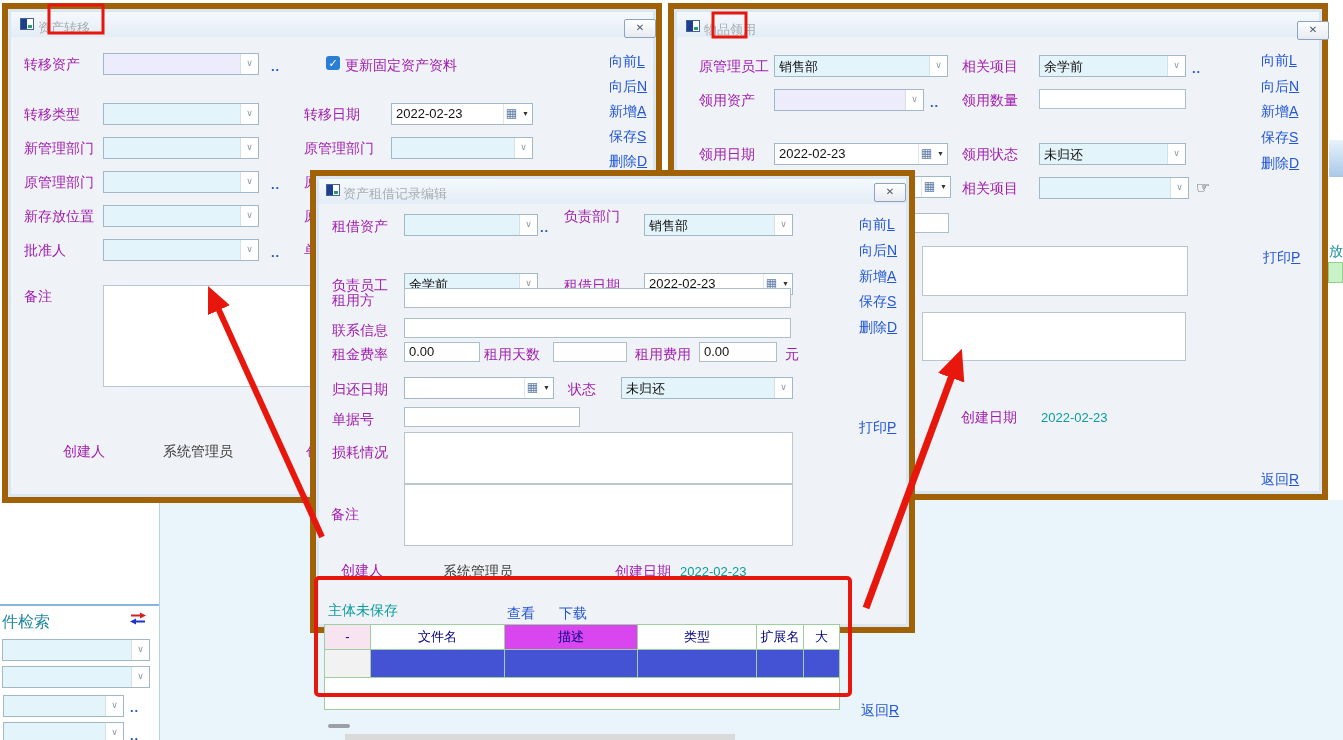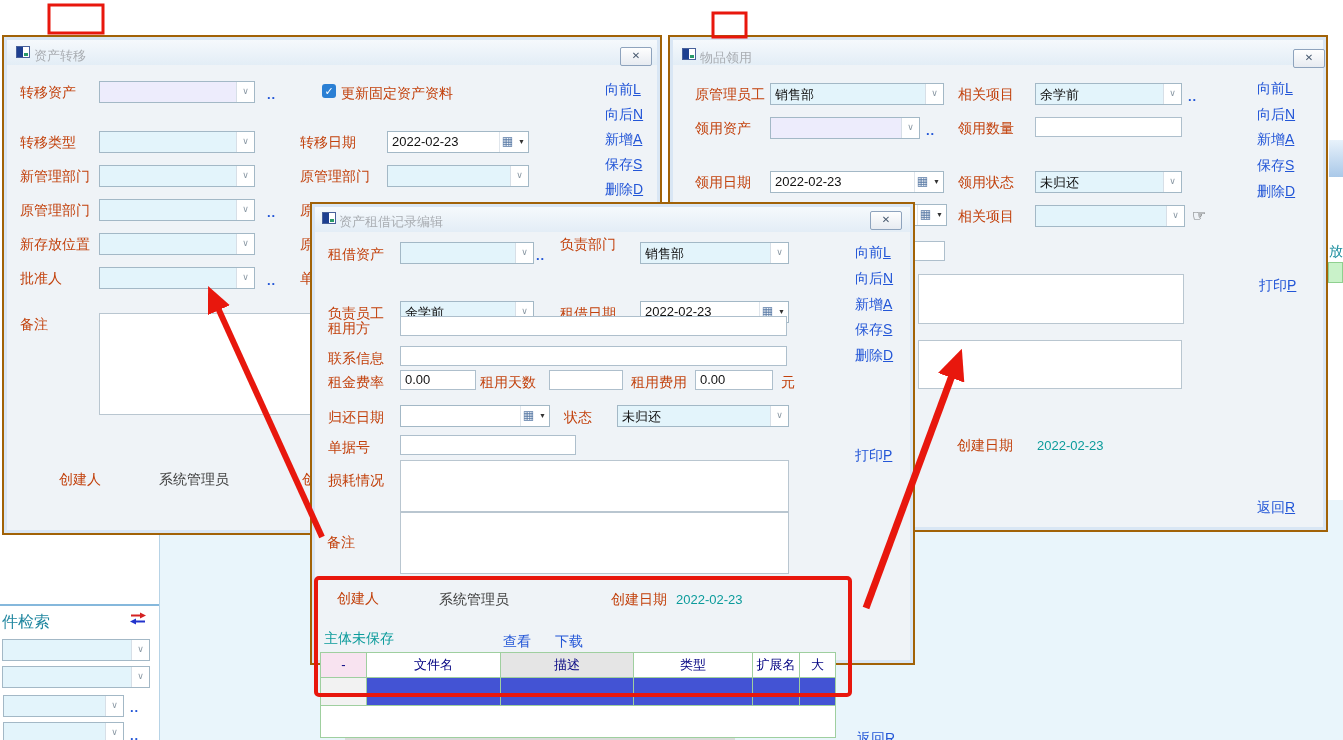--- a/index.html
+++ b/index.html
@@ -1,31 +1,31 @@
 <!DOCTYPE html>
 <html><head>
 <meta charset="utf-8">
 <style>
   html,body{margin:0;padding:0;background:#fff;}
   #root{position:relative;width:1343px;height:740px;overflow:hidden;
         font-family:"Liberation Sans","DejaVu Sans",sans-serif;background:#fff;}
   
-  .dlg{position:absolute;background:#eff3f7;border:2px solid #a16207;
-       box-shadow:inset 0 0 0 3px #d9e6f4;box-sizing:border-box;margin-top:32px;}
+  .dlg{position:absolute;background:#eff3f7;border:6px solid #a16207;
+       box-shadow:inset 0 0 0 3px #d9e6f4;box-sizing:border-box;}
   .titlebar{position:absolute;left:3px;right:3px;top:3px;height:25px;
        background:linear-gradient(#f5f9fc,#e3edf6);}
   .dlgtitle{position:absolute;color:#a9adb2;font-size:13px;white-space:nowrap;}
   .formicon{position:absolute;width:14px;height:12px;border:1px solid #47609a;background:
        linear-gradient(90deg,#1d3f90 0 6px,#fff 6px);box-sizing:border-box;}
   .formicon:after{content:"";position:absolute;right:1px;bottom:1px;width:4px;height:3px;background:#2a9a6a;}
   .closebtn{position:absolute;width:30px;height:17px;border:1px solid #8ea3bd;border-radius:2px;
        background:linear-gradient(#fefefe,#e7ebf1);color:#46586e;font-size:10px;font-weight:bold;
        text-align:center;line-height:15px;cursor:pointer;}
   
-  .lbl{position:absolute;font-size:14px;color:#c2410c;white-space:nowrap;}
+  .lbl{position:absolute;font-size:14px;color:#a21caf;white-space:nowrap;}
   .combo{position:absolute;height:20px;border:1px solid #a3b8c6;background:#e3f4fb;display:flex;box-sizing:content-box;}
   .combo.lav{background:#edecfc;}
   .combo .v{flex:1;font-size:13px;padding:2px 3px 0 4px;overflow:hidden;white-space:nowrap;color:#111;}
   .combo .c{width:17px;background:#fff;border-left:1px solid #d7dfe7;color:#8a98a4;
             font-size:9px;text-align:center;line-height:18px;}
   .date{position:absolute;height:20px;border:1px solid #a3b8c6;background:#fff;display:flex;}
   .date .v{flex:1;font-size:13px;padding:2px 3px 0 4px;white-space:nowrap;color:#111;}
   .date .cal{width:15px;color:#5a7ba6;font-size:12px;line-height:18px;text-align:center;border-left:1px solid #e0e6ec;}
   .date .da{width:13px;color:#333;font-size:7px;line-height:19px;text-align:center;}
   .input{position:absolute;height:20px;background:#fff;border:1px solid #aebfcc;font-size:13px;
@@ -307,21 +307,21 @@
     <span class="tealtxt" style="left:364px;top:388px">2022-02-23</span>
 
     <span class="tealtxt" style="left:12px;top:426px;font-size:14px">主体未保存</span>
     <span class="navlink" style="left:191px;top:429px">查看</span>
     <span class="navlink" style="left:243px;top:429px">下载</span>
 
     <div class="gridbox" style="left:8px;top:448px;width:514px;height:84px">
 
       <div class="gc" style="left:0;top:0;width:46px;height:25px;background:#f8e3f0">-</div>
       <div class="gc" style="left:46px;top:0;width:134px;height:25px;background:#fff">文件名</div>
-      <div class="gc" style="left:180px;top:0;width:133px;height:25px;background:#e5e5e5">描述</div>
+      <div class="gc" style="left:180px;top:0;width:133px;height:25px;background:#d946ef">描述</div>
       <div class="gc" style="left:313px;top:0;width:119px;height:25px;background:#fff">类型</div>
       <div class="gc" style="left:432px;top:0;width:47px;height:25px;background:#fff">扩展名</div>
       <div class="gc" style="left:479px;top:0;width:35px;height:25px;background:#fff;border-right:none">大</div>
 
       <div class="gc" style="left:0;top:25px;width:46px;height:28px;background:#f2f2f2"></div>
       <div class="gc" style="left:46px;top:25px;width:134px;height:28px;background:#4353d4"></div>
       <div class="gc" style="left:180px;top:25px;width:133px;height:28px;background:#4353d4"></div>
       <div class="gc" style="left:313px;top:25px;width:119px;height:28px;background:#4353d4"></div>
       <div class="gc" style="left:432px;top:25px;width:47px;height:28px;background:#4353d4"></div>
       <div class="gc" style="left:479px;top:25px;width:35px;height:28px;background:#4353d4;border-right:none"></div>

